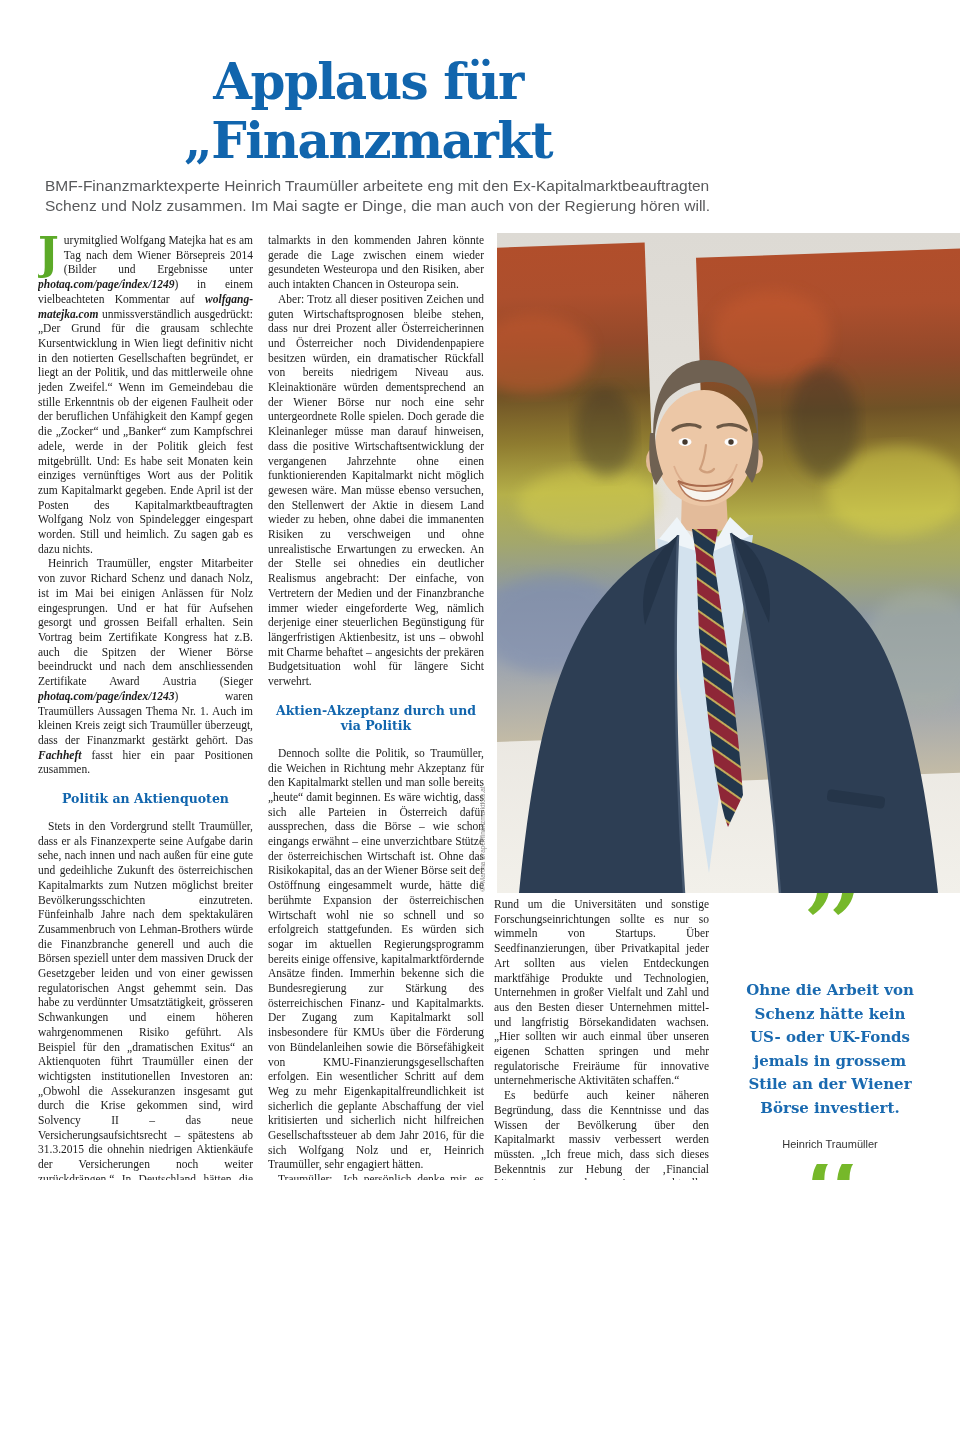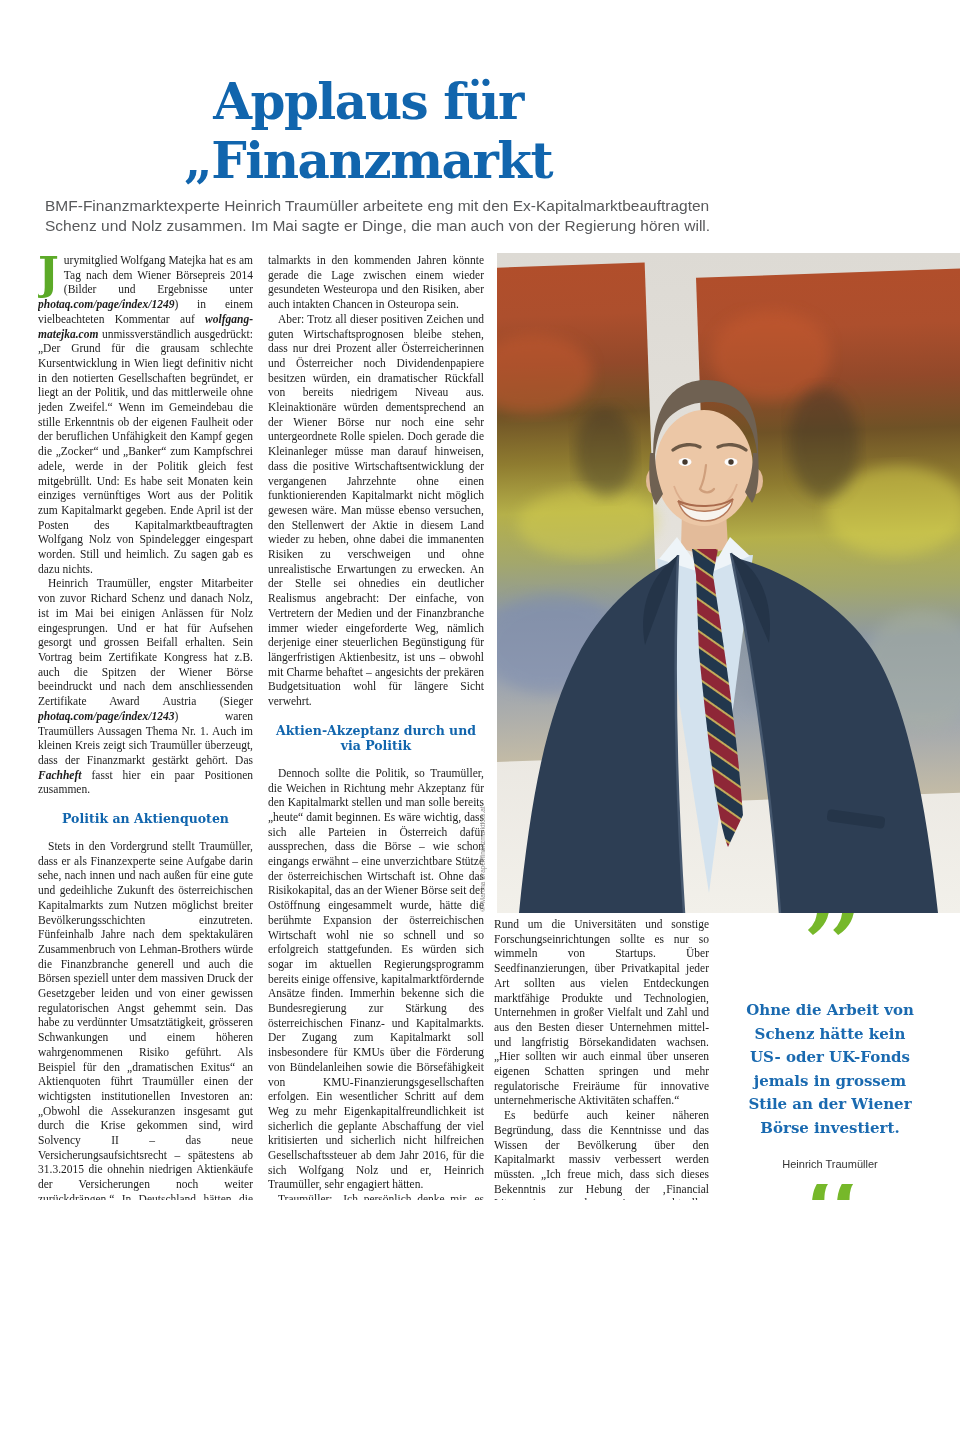--- a/index.html
+++ b/index.html
@@ -1,17 +1,17 @@
 <!DOCTYPE html>
 <html><head>
 <meta charset="utf-8">
 <style>
   html,body{margin:0;padding:0;background:#ffffff;}
   #page{position:relative;width:960px;height:1180px;background:#ffffff;overflow:hidden;
-        font-family:"Liberation Serif",serif;margin-top:20px;}
+        font-family:"Liberation Serif",serif;}
   
   .headline{position:absolute;left:28px;top:52px;width:680px;text-align:center;
             font-family:"DejaVu Serif",serif;font-weight:bold;color:#1165ad;
             font-size:50px;line-height:59px;letter-spacing:-1.5px;}
   .standfirst{position:absolute;left:45px;top:176px;width:690px;
               font-family:"Liberation Sans",sans-serif;font-size:15.5px;line-height:20px;
               color:#58595b;}
   
   .bodycol{position:absolute;top:233px;width:215px;overflow:hidden;
            font-family:"Liberation Serif",serif;font-size:11.5px;line-height:14.7px;

